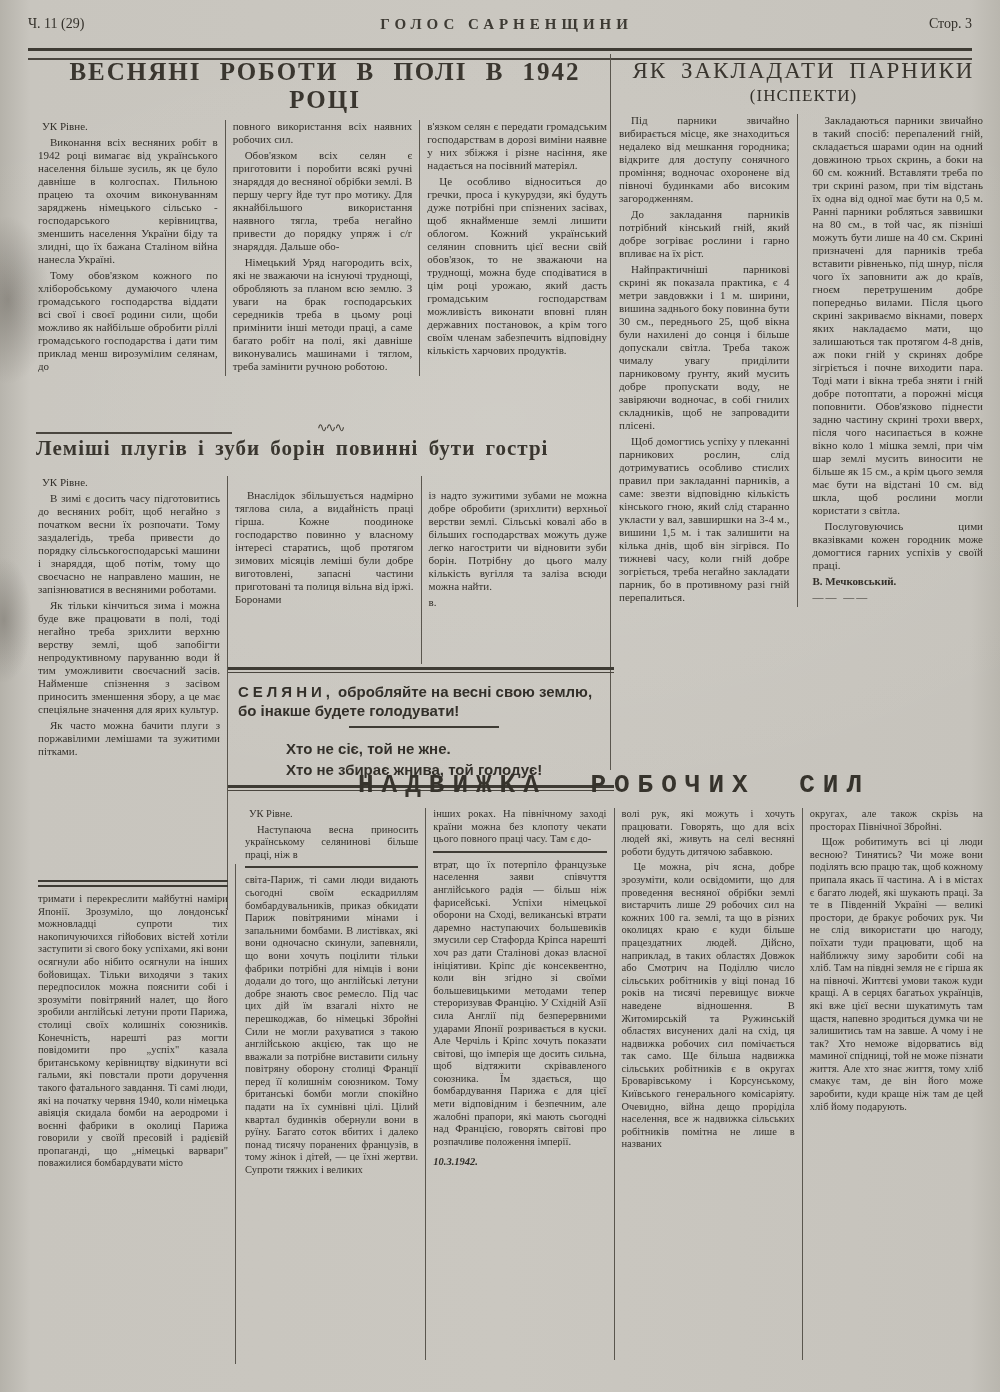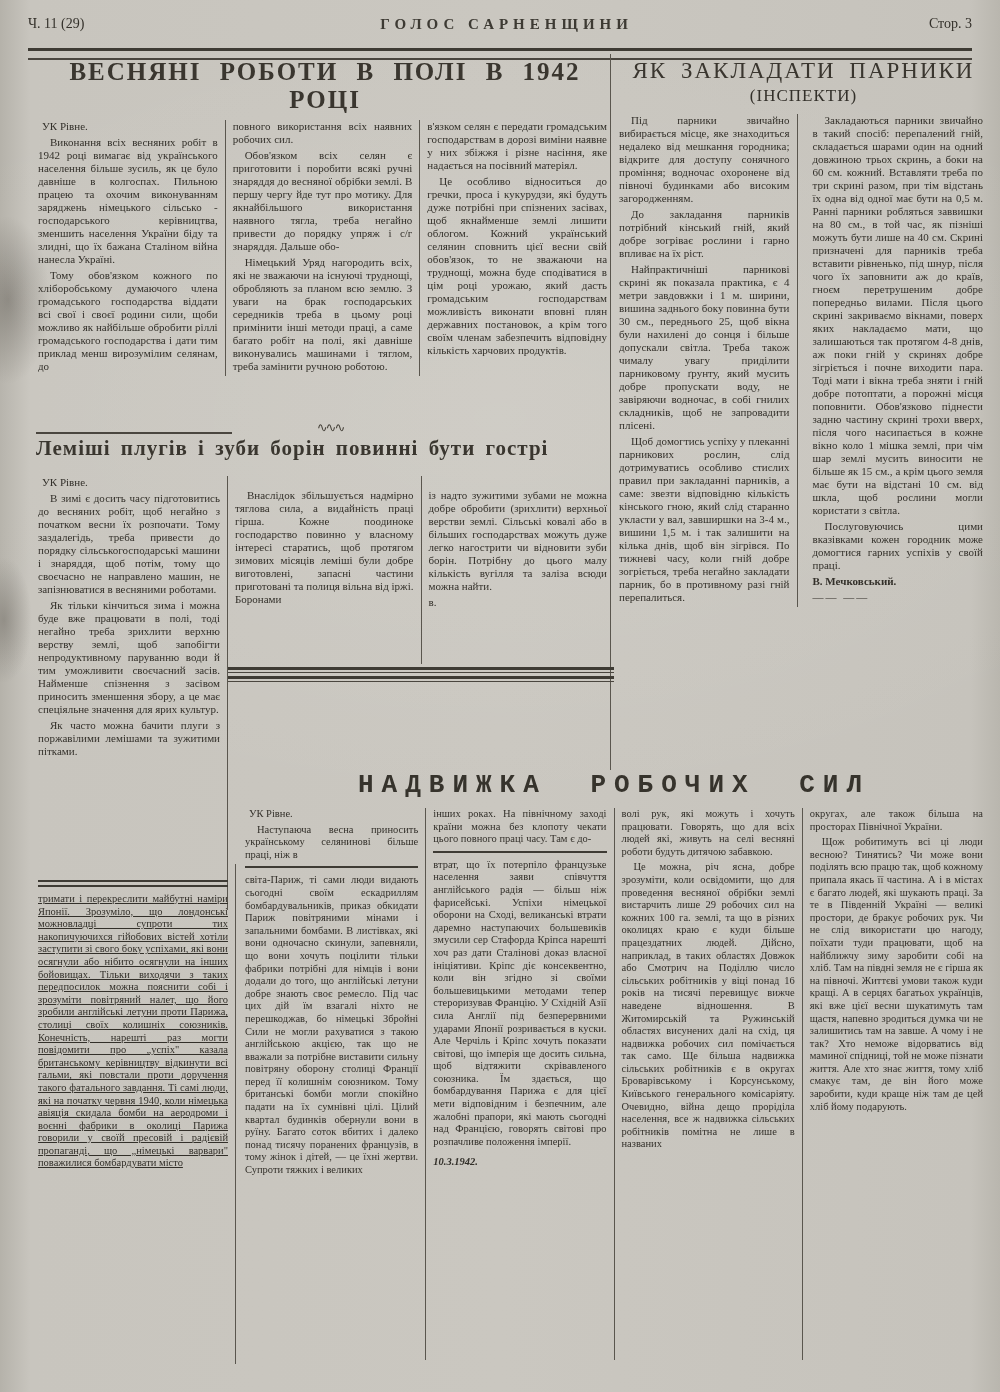--- a/index.html
+++ b/index.html
@@ -52,21 +52,21 @@
   .a3-row2 .col{flex:1;padding:0 7px;overflow:hidden;}
   .minisig{text-align:right;font-size:11px;}
   .hrule{border-top:3px solid #3e3b34;border-bottom:1px solid #4a463f;height:2px;margin:3px 0;}
   
   .slogan{padding:6px 4px 2px 10px;}
   .slogan .l1{font-family:"Liberation Sans","DejaVu Sans",sans-serif;font-weight:bold;font-size:15px;line-height:19px;margin:0 0 4px;}
   .slogan .l1 .lead{letter-spacing:4px;}
   .slogan .midrule{width:150px;border-top:2px solid #3e3b34;margin:6px auto 10px;}
   .slogan .l2{font-family:"Liberation Sans","DejaVu Sans",sans-serif;font-weight:bold;font-size:15px;line-height:21px;margin:0 0 0 48px;}
   
-  .colA{left:36px;top:864px;width:200px;height:500px;box-sizing:border-box;padding:16px 7px 0 2px;border-right:1px solid #5a564e;overflow:hidden;text-decoration:underline;}
+  .colA{left:36px;top:864px;width:200px;height:500px;box-sizing:border-box;padding:16px 7px 0 2px;border-right:1px solid #5a564e;overflow:hidden;}
   .colA .toprule{border-top:2px solid #3e3b34;border-bottom:2px solid #3e3b34;height:3px;margin:0 0 6px;}
   .colA p{font-size:10.5px;line-height:12.6px;}
   
   .a4{left:238px;top:770px;width:752px;}
   .a4 h1{margin:0 0 8px;text-align:center;font-family:Liberation Mono, monospace;font-size:26px;letter-spacing:8px;word-spacing:20px;color:#36332c;}
   .a4-cols{display:flex;}
   .a4-cols .col{flex:1;padding:0 7px;height:552px;overflow:hidden;}
   .a4-cols .col p{font-size:10.5px;line-height:12.6px;}
   .thinrule{border-top:2px solid #3e3b34;margin:5px 0 6px;}
   .datep{font-style:italic;font-weight:bold;font-size:14px;text-align:center;margin-top:8px !important;}
@@ -135,20 +135,26 @@
       <div class="a3-row2">
         <div class="col vdiv">
           <p class="ind" style="padding-top:13px;">Внаслідок збільшується надмірно тяглова сила, а видайність праці гірша. Кожне поодиноке господарство повинно у власному інтересі старатись, щоб протягом зимових місяців леміші були добре виготовлені, запасні частини приготовані та полиця вільна від іржі. Боронами</p>
         </div>
         <div class="col">
           <p class="cont" style="padding-top:13px;">із надто зужитими зубами не можна добре обробити (зрихлити) верхньої верстви землі. Сільські ковалі або в більших господарствах можуть дуже легко нагострити чи відновити зуби борін. Потрібну до цього малу кількість вугілля та заліза всюди можна найти.</p>
           <p class="minisig">в.</p>
         </div>
       </div>
       <div class="hrule"></div>
+      <div class="slogan">
+        <p class="l1"><span class="lead">СЕЛЯНИ,</span><span> обробляйте на весні свою землю, бо інакше будете голодувати!</span></p>
+        <div class="midrule"></div>
+        <p class="l2">Хто не сіє, той не жне.</p>
+        <p class="l2">Хто не збирає жнива, той голодує!</p>
+      </div>
       <div class="hrule"></div>
     </div>
   </div>
 </div>
 
 <div class="abs colA col">
   <div class="toprule"></div>
   <p class="cont">тримати і перекреслити майбутні наміри Японії. Зрозуміло, що лондонські можновладці супроти тих накопичуючихся гійобових вістей хотіли заступити зі свого боку успіхами, які вони осягнули або нібито осягнули на інших бойовищах. Тільки виходячи з таких передпосилок можна пояснити собі і зрозуміти повітряний налет, що його зробили англійські летуни проти Парижа, столиці своїх колишніх союзників. Конечність, нарешті раз могти повідомити про „успіх" казала британському керівництву відкинути всі гальми, які повстали проти доручення такого фатального завдання. Ті самі люди, які на початку червня 1940, коли німецька авіяція скидала бомби на аеродроми і воєнні фабрики в околиці Парижа говорили у своїй пресовій і радієвій пропаганді, що „німецькі варвари" поважилися бомбардувати місто</p>
 </div>
 
@@ -165,17 +171,17 @@
       <p class="cont">інших роках. На північному заході країни можна без клопоту чекати цього повного праці часу. Там є до-</p>
       <div class="thinrule"></div>
       <p class="cont">втрат, що їх потерпіло французьке населення заяви співчуття англійського радія — більш ніж фарисейські. Успіхи німецької оборони на Сході, великанські втрати даремно наступаючих большевиків змусили сер Стафорда Кріпса нарешті хоч раз дати Сталінові доказ власної ініціятиви. Кріпс діє консеквентно, коли він згідно зі своїми большевицькими методами тепер стероризував Францію. У Східній Азії сила Англії під безперервними ударами Японії розривається в куски. Але Черчіль і Кріпс хочуть показати світові, що імперія ще досить сильна, щоб відтяжити скрівавленого союзника. Їм здається, що бомбардування Парижа є для цієї мети відповідним і безпечним, але жалобні прапори, які мають сьогодні над Францією, говорять світові про розпачливе положення імперії.</p>
       <p class="datep">10.3.1942.</p>
     </div>
     <div class="col vdiv">
       <p class="cont">волі рук, які можуть і хочуть працювати. Говорять, що для всіх людей які, живуть на селі весняні роботи будуть дитячою забавкою.</p>
       <p class="ind">Це можна, річ ясна, добре зрозуміти, коли освідомити, що для проведення весняної обрібки землі вистарчить лише 29 робочих сил на кожних 100 га. землі, та що в різних околицях краю є куди більше працездатних людей. Дійсно, наприклад, в таких областях Довжок або Смотрич на Поділлю число сільських робітників у віці понад 16 років на тисячі перевищує вижче наведене відношення. В Житомирській та Ружинській областях висунених далі на схід, ця надвижка робочих сил помічається так само. Ще більша надвижка сільських робітників є в округах Броварівському і Корсунському, Київського генерального комісаріяту. Очевидно, війна дещо проріділа населення, все ж надвижка сільських робітників помітна не лише в названих</p>
     </div>
     <div class="col">
-      <p class="cont">округах, але також більша на просторах Північної України.</p>
+      <p class="cont">округах, але також скрізь на просторах Північної Збройні.</p>
       <p class="ind">Щож робитимуть всі ці люди весною? Тинятись? Чи може вони поділять всю працю так, щоб кожному припала якась її частина. А і в містах є багато людей, які шукають праці. За те в Південній Україні — великі простори, де бракує робочих рук. Чи не слід використати цю нагоду, поїхати туди працювати, щоб на найближчу зиму заробити собі на хліб. Там на півдні земля не є гірша як на півночі. Життєві умови також куди кращі. А в серцях багатьох українців, які вже цієї весни шукатимуть там щастя, напевно зродиться думка чи не залишитись там на завше. А чому і не так? Хто неможе відорватись від маминої спідниці, той не може пізнати життя. Але хто знає життя, тому хліб смакує там, де він його може заробити, куди краще ніж там де цей хліб йому подарують.</p>
     </div>
   </div>
 </div>
 
 </body></html>

